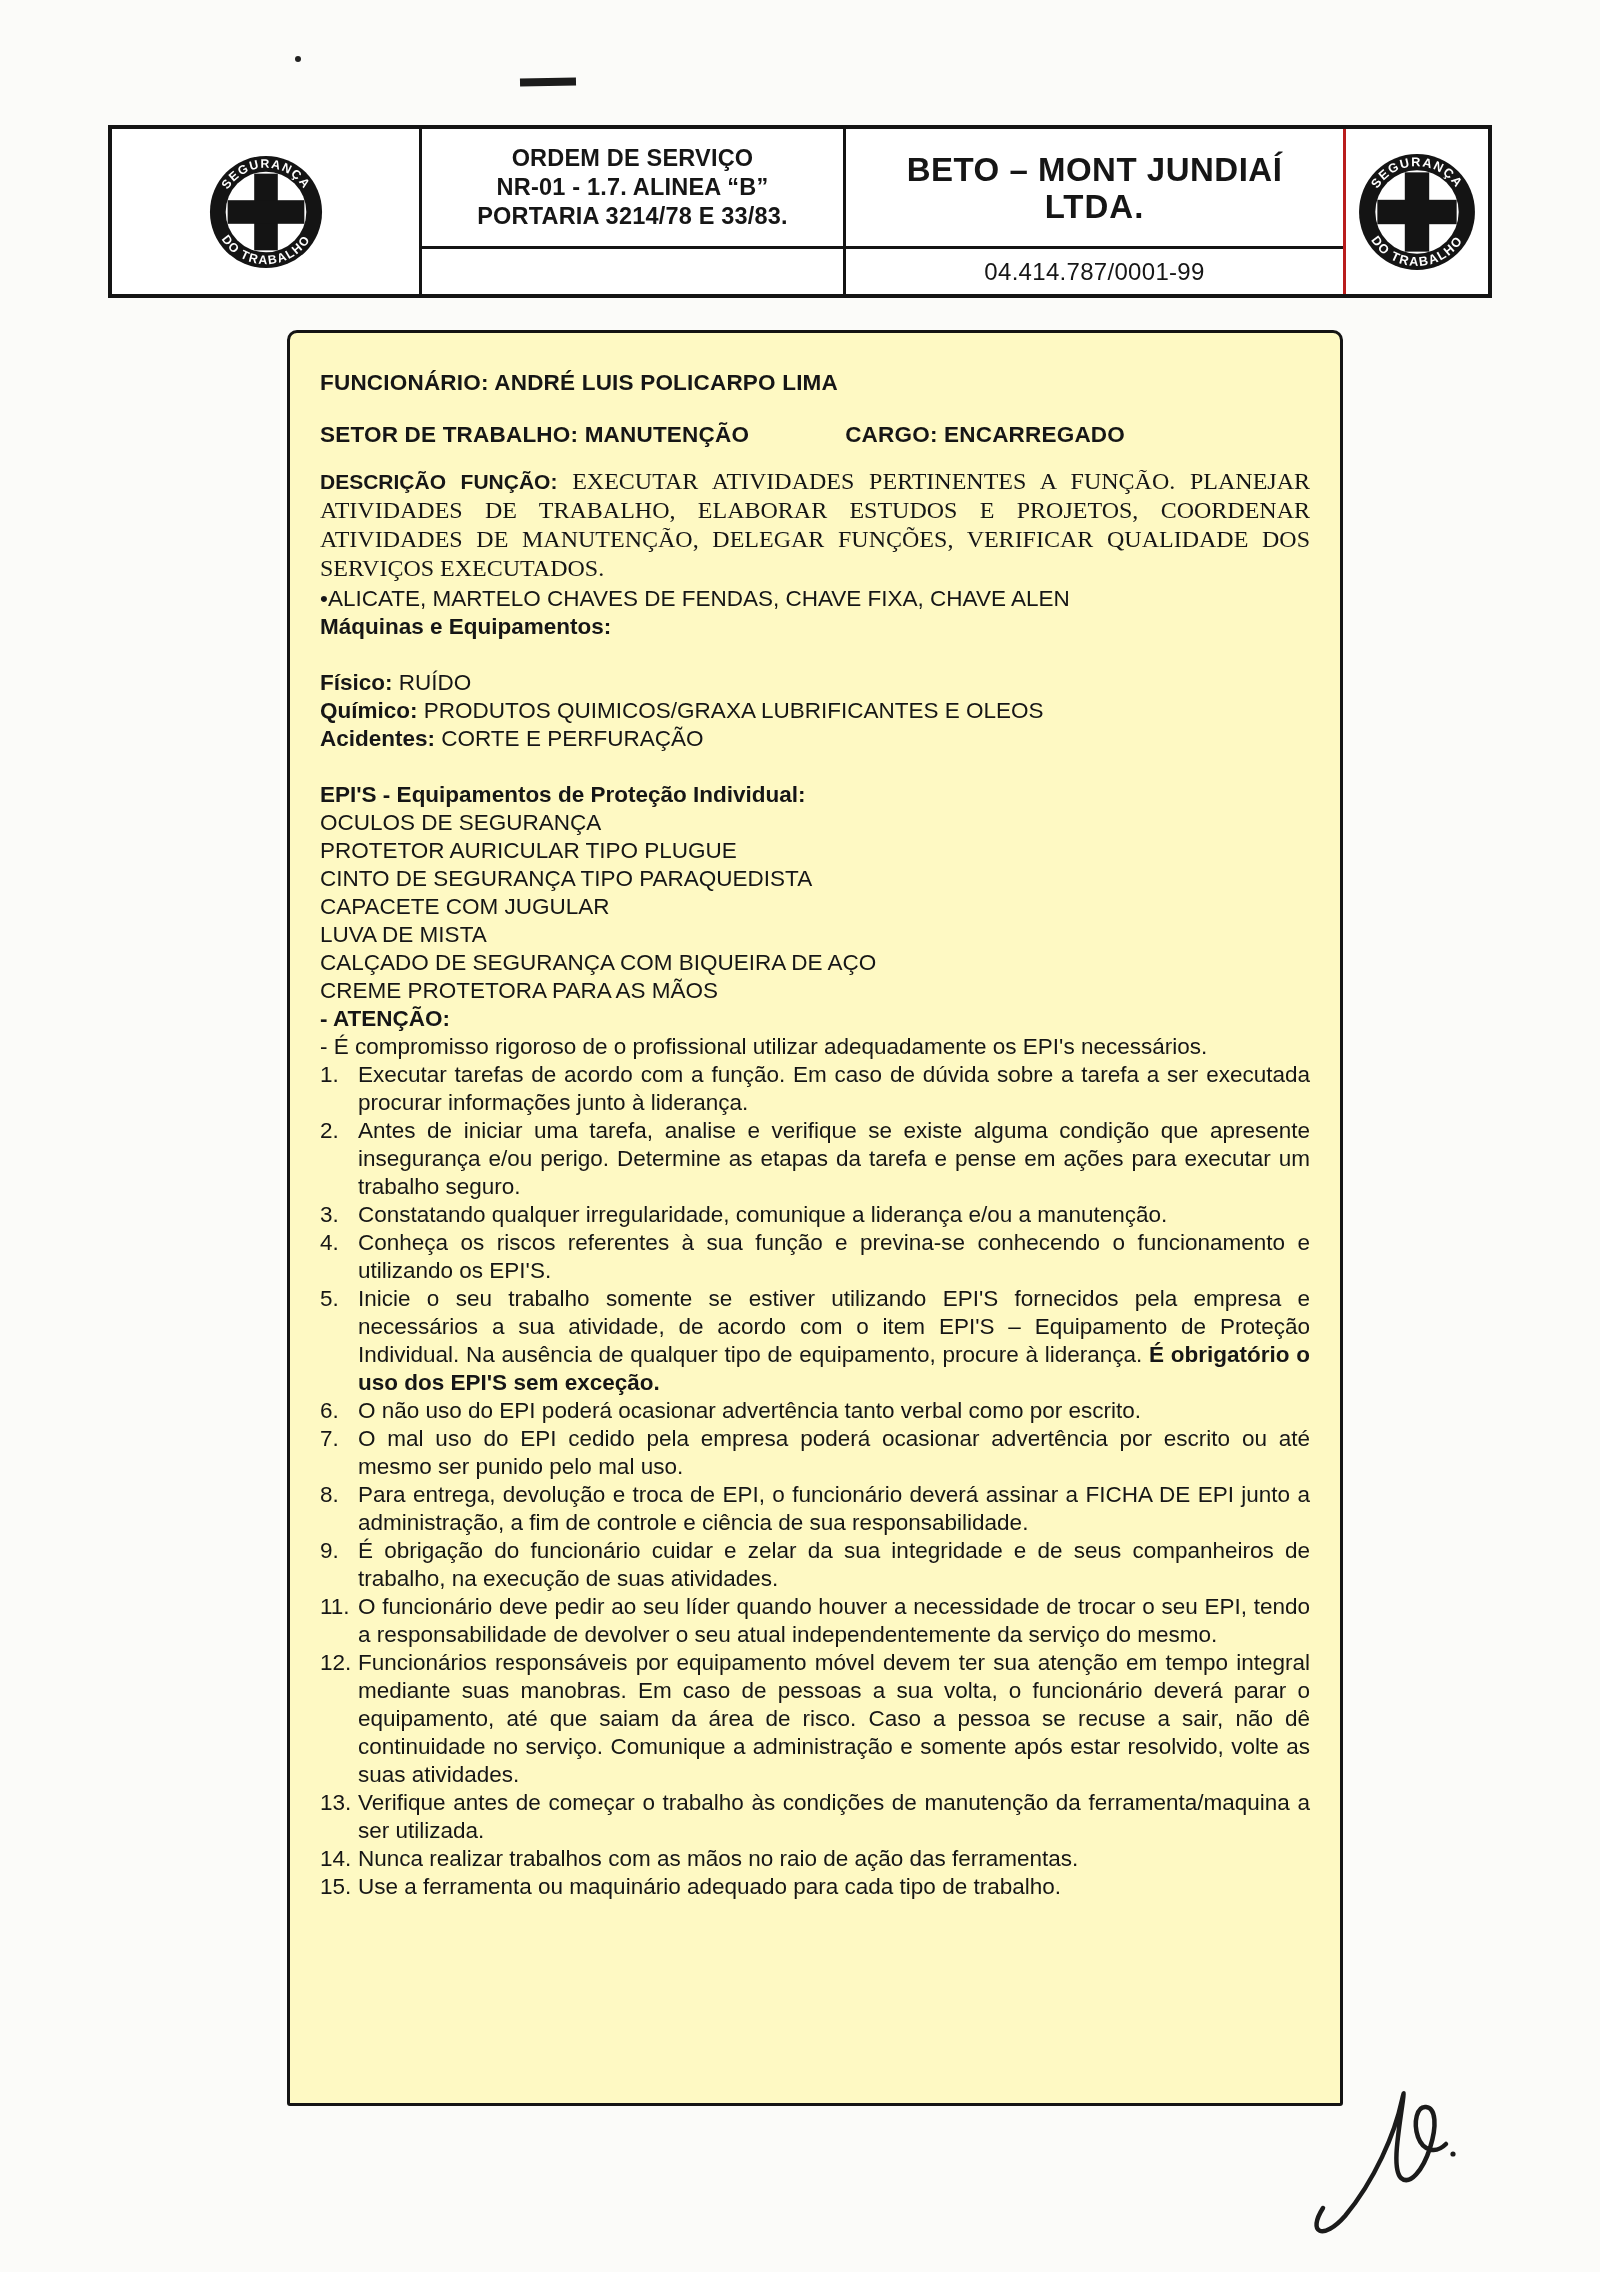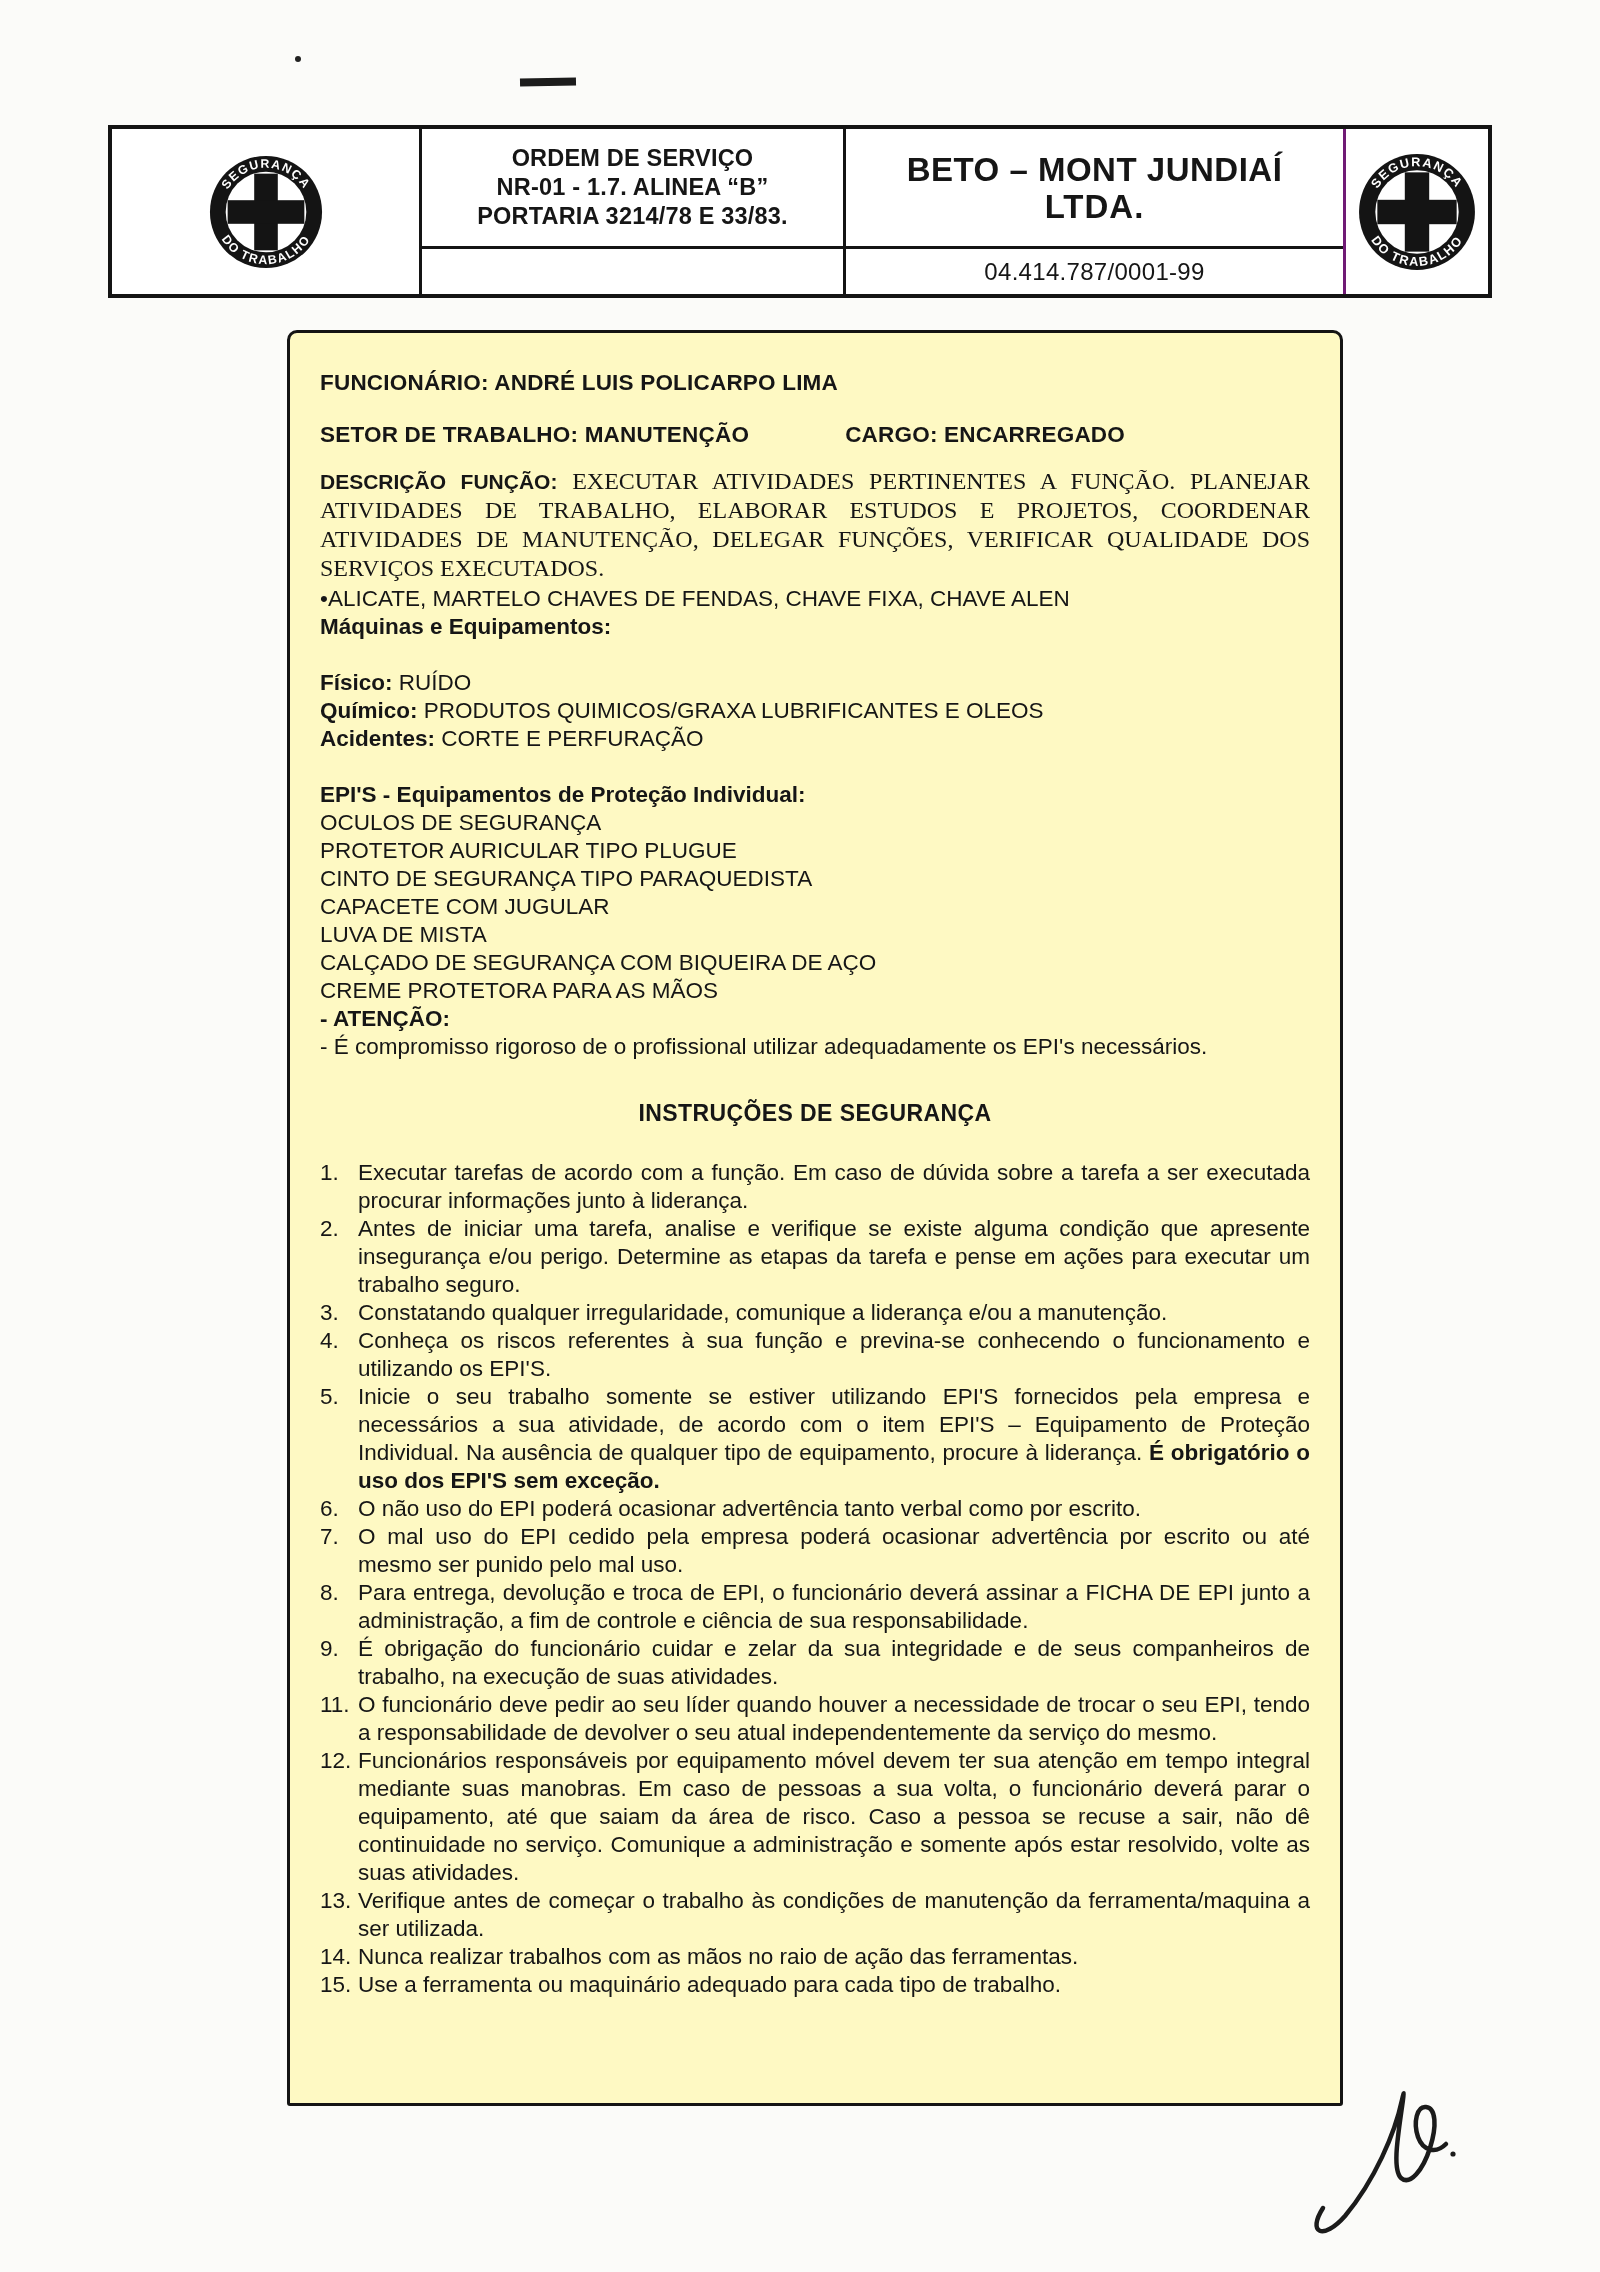--- a/index.html
+++ b/index.html
@@ -16,21 +16,21 @@
 
   
   .header-box{
     position:absolute;left:108px;top:125px;width:1384px;height:173px;
     border:4px solid #141414;box-sizing:border-box;background:#fff;
     display:flex;
   }
   .hcol{box-sizing:border-box;height:100%;}
   .hcol-logo-left{width:310px;border-right:3px solid #141414;display:flex;align-items:center;justify-content:center;}
   .hcol-os{width:424px;border-right:3px solid #141414;display:flex;flex-direction:column;}
-  .hcol-company{width:500px;border-right:3px solid #701a75;display:flex;flex-direction:column;}
+  .hcol-company{width:500px;border-right:3px solid #b91c1c;display:flex;flex-direction:column;}
   .hcol-logo-right{flex:1;display:flex;align-items:center;justify-content:center;}
   .hcol-top{height:120px;border-bottom:3px solid #141414;display:flex;flex-direction:column;align-items:center;justify-content:center;box-sizing:border-box;}
   .hcol-bottom{flex:1;display:flex;align-items:center;justify-content:center;}
   .os-line{font-weight:bold;font-size:23.5px;line-height:29px;letter-spacing:.2px;}
   .company-line1{font-weight:bold;font-size:33px;line-height:37px;letter-spacing:.5px;text-align:center;}
   .company-line2{font-weight:bold;font-size:33px;line-height:37px;letter-spacing:1px;text-align:center;}
   .cnpj{font-weight:normal;font-size:24px;letter-spacing:.3px;}
   .seal{display:block;}
 
   
@@ -161,21 +161,20 @@
   <div class="plain-line">OCULOS DE SEGURANÇA</div>
   <div class="plain-line">PROTETOR AURICULAR TIPO PLUGUE</div>
   <div class="plain-line">CINTO DE SEGURANÇA TIPO PARAQUEDISTA</div>
   <div class="plain-line">CAPACETE COM JUGULAR</div>
   <div class="plain-line">LUVA DE MISTA</div>
   <div class="plain-line">CALÇADO DE SEGURANÇA COM BIQUEIRA DE AÇO</div>
   <div class="plain-line">CREME PROTETORA PARA AS MÃOS</div>
   <div class="plain-line bold">- ATENÇÃO:</div>
   <div class="plain-line">- É compromisso rigoroso de o profissional utilizar adequadamente os EPI's necessários.</div>
 
-  <div class="inst-title">INSTRUÇÕES DE SEGURANÇA</div>
 
   <div class="inst-item">
     <span class="inst-num">1.</span>
     <div class="inst-text"><span>Executar tarefas de acordo com a função. Em caso de dúvida sobre a tarefa a ser executada procurar informações junto à liderança.</span><b></b></div>
   </div>
   <div class="inst-item">
     <span class="inst-num">2.</span>
     <div class="inst-text"><span>Antes de iniciar uma tarefa, analise e verifique se existe alguma condição que apresente insegurança e/ou perigo. Determine as etapas da tarefa e pense em ações para executar um trabalho seguro.</span><b></b></div>
   </div>
   <div class="inst-item">

